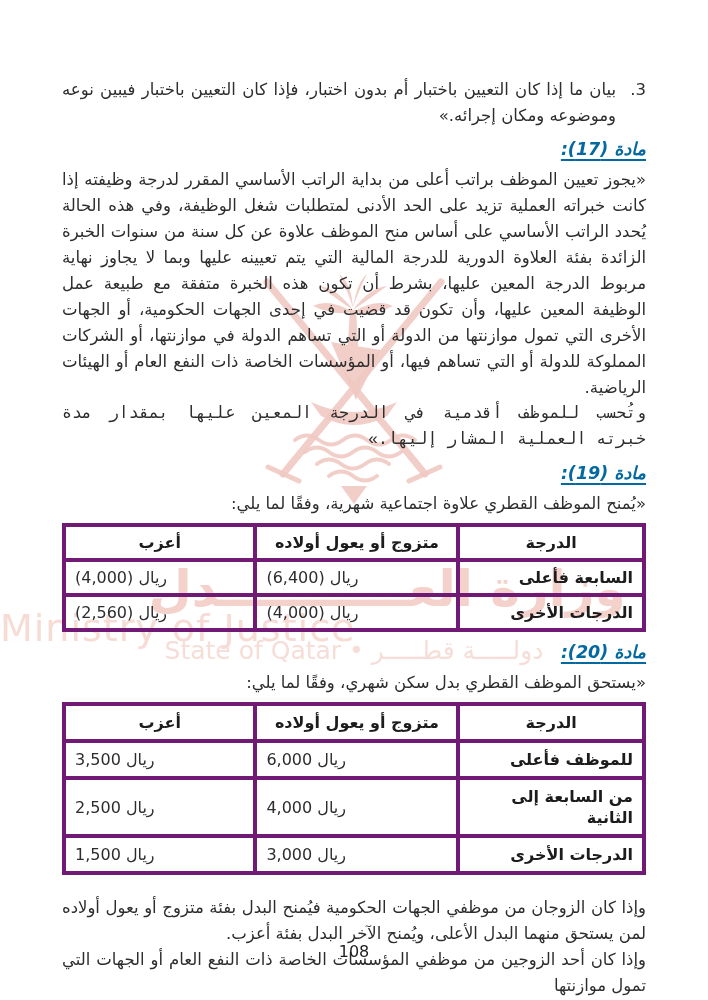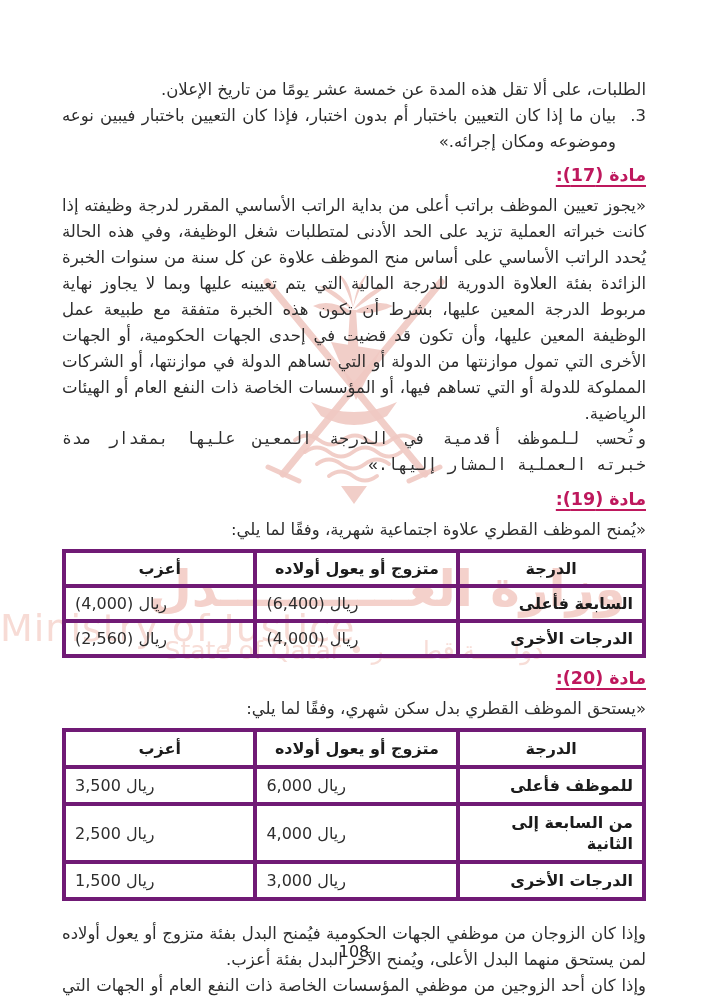--- a/index.html
+++ b/index.html
@@ -42,25 +42,26 @@
   }
   .content p { margin:0; }
 
   .intro-cont { margin-right:30px; }
   .list-item { display:flex; }
   .list-num { flex:0 0 30px; }
   .list-text { flex:1; }
 
   .article-title {
     margin:8px 0 5px 0;
-    font-size:17.5px; font-weight:bold; color:#be185d;
+    font-size:17.5px; font-weight:bold; color:#0369a1;
     text-decoration:underline;
     text-decoration-thickness:1.5px;
     text-underline-offset:4px;
     line-height:25px;
+    font-style:italic;
   }
 
   .note-line { margin:0;font-family:Liberation Mono, monospace; }
   .lead-line { margin:0; }
   .foot-line { margin:2px 0 0 0; }
 
   table.grades {
     width:100%;
     border-collapse:collapse;
     margin:6px 0 4px 0;
@@ -124,21 +125,20 @@
       </g>
     </svg>
     <div class="wm-ar">وزارة العـــــــــــدل</div>
     <div class="wm-en">Ministry of Justice</div>
     <div class="wm-sub">State of Qatar • دولـــــة قطـــــر</div>
   </div>
 
   <div class="content">
 
     <div class="intro">
-      <p class="intro-cont">الطلبات، على ألا تقل هذه المدة عن خمسة عشر يومًا من تاريخ الإعلان.</p>
       <div class="list-item">
         <span class="list-num">3.</span>
         <div class="list-text">بيان ما إذا كان التعيين باختبار أم بدون اختبار، فإذا كان التعيين باختبار فيبين نوعه وموضوعه ومكان إجرائه.»</div>
       </div>
     </div>
 
     <h2 class="article-title">مادة (17):</h2>
     <p class="body-par">«يجوز تعيين الموظف براتب أعلى من بداية الراتب الأساسي المقرر لدرجة وظيفته إذا كانت خبراته العملية تزيد على الحد الأدنى لمتطلبات شغل الوظيفة، وفي هذه الحالة يُحدد الراتب الأساسي على أساس منح الموظف علاوة عن كل سنة من سنوات الخبرة الزائدة بفئة العلاوة الدورية للدرجة المالية التي يتم تعيينه عليها وبما لا يجاوز نهاية مربوط الدرجة المعين عليها، بشرط أن تكون هذه الخبرة متفقة مع طبيعة عمل الوظيفة المعين عليها، وأن تكون قد قضيت في إحدى الجهات الحكومية، أو الجهات الأخرى التي تمول موازنتها من الدولة أو التي تساهم الدولة في موازنتها، أو الشركات المملوكة للدولة أو التي تساهم فيها، أو المؤسسات الخاصة ذات النفع العام أو الهيئات الرياضية.</p>
     <p class="note-line">وتُحسب للموظف أقدمية في الدرجة المعين عليها بمقدار مدة خبرته العملية المشار إليها.»</p>
 

